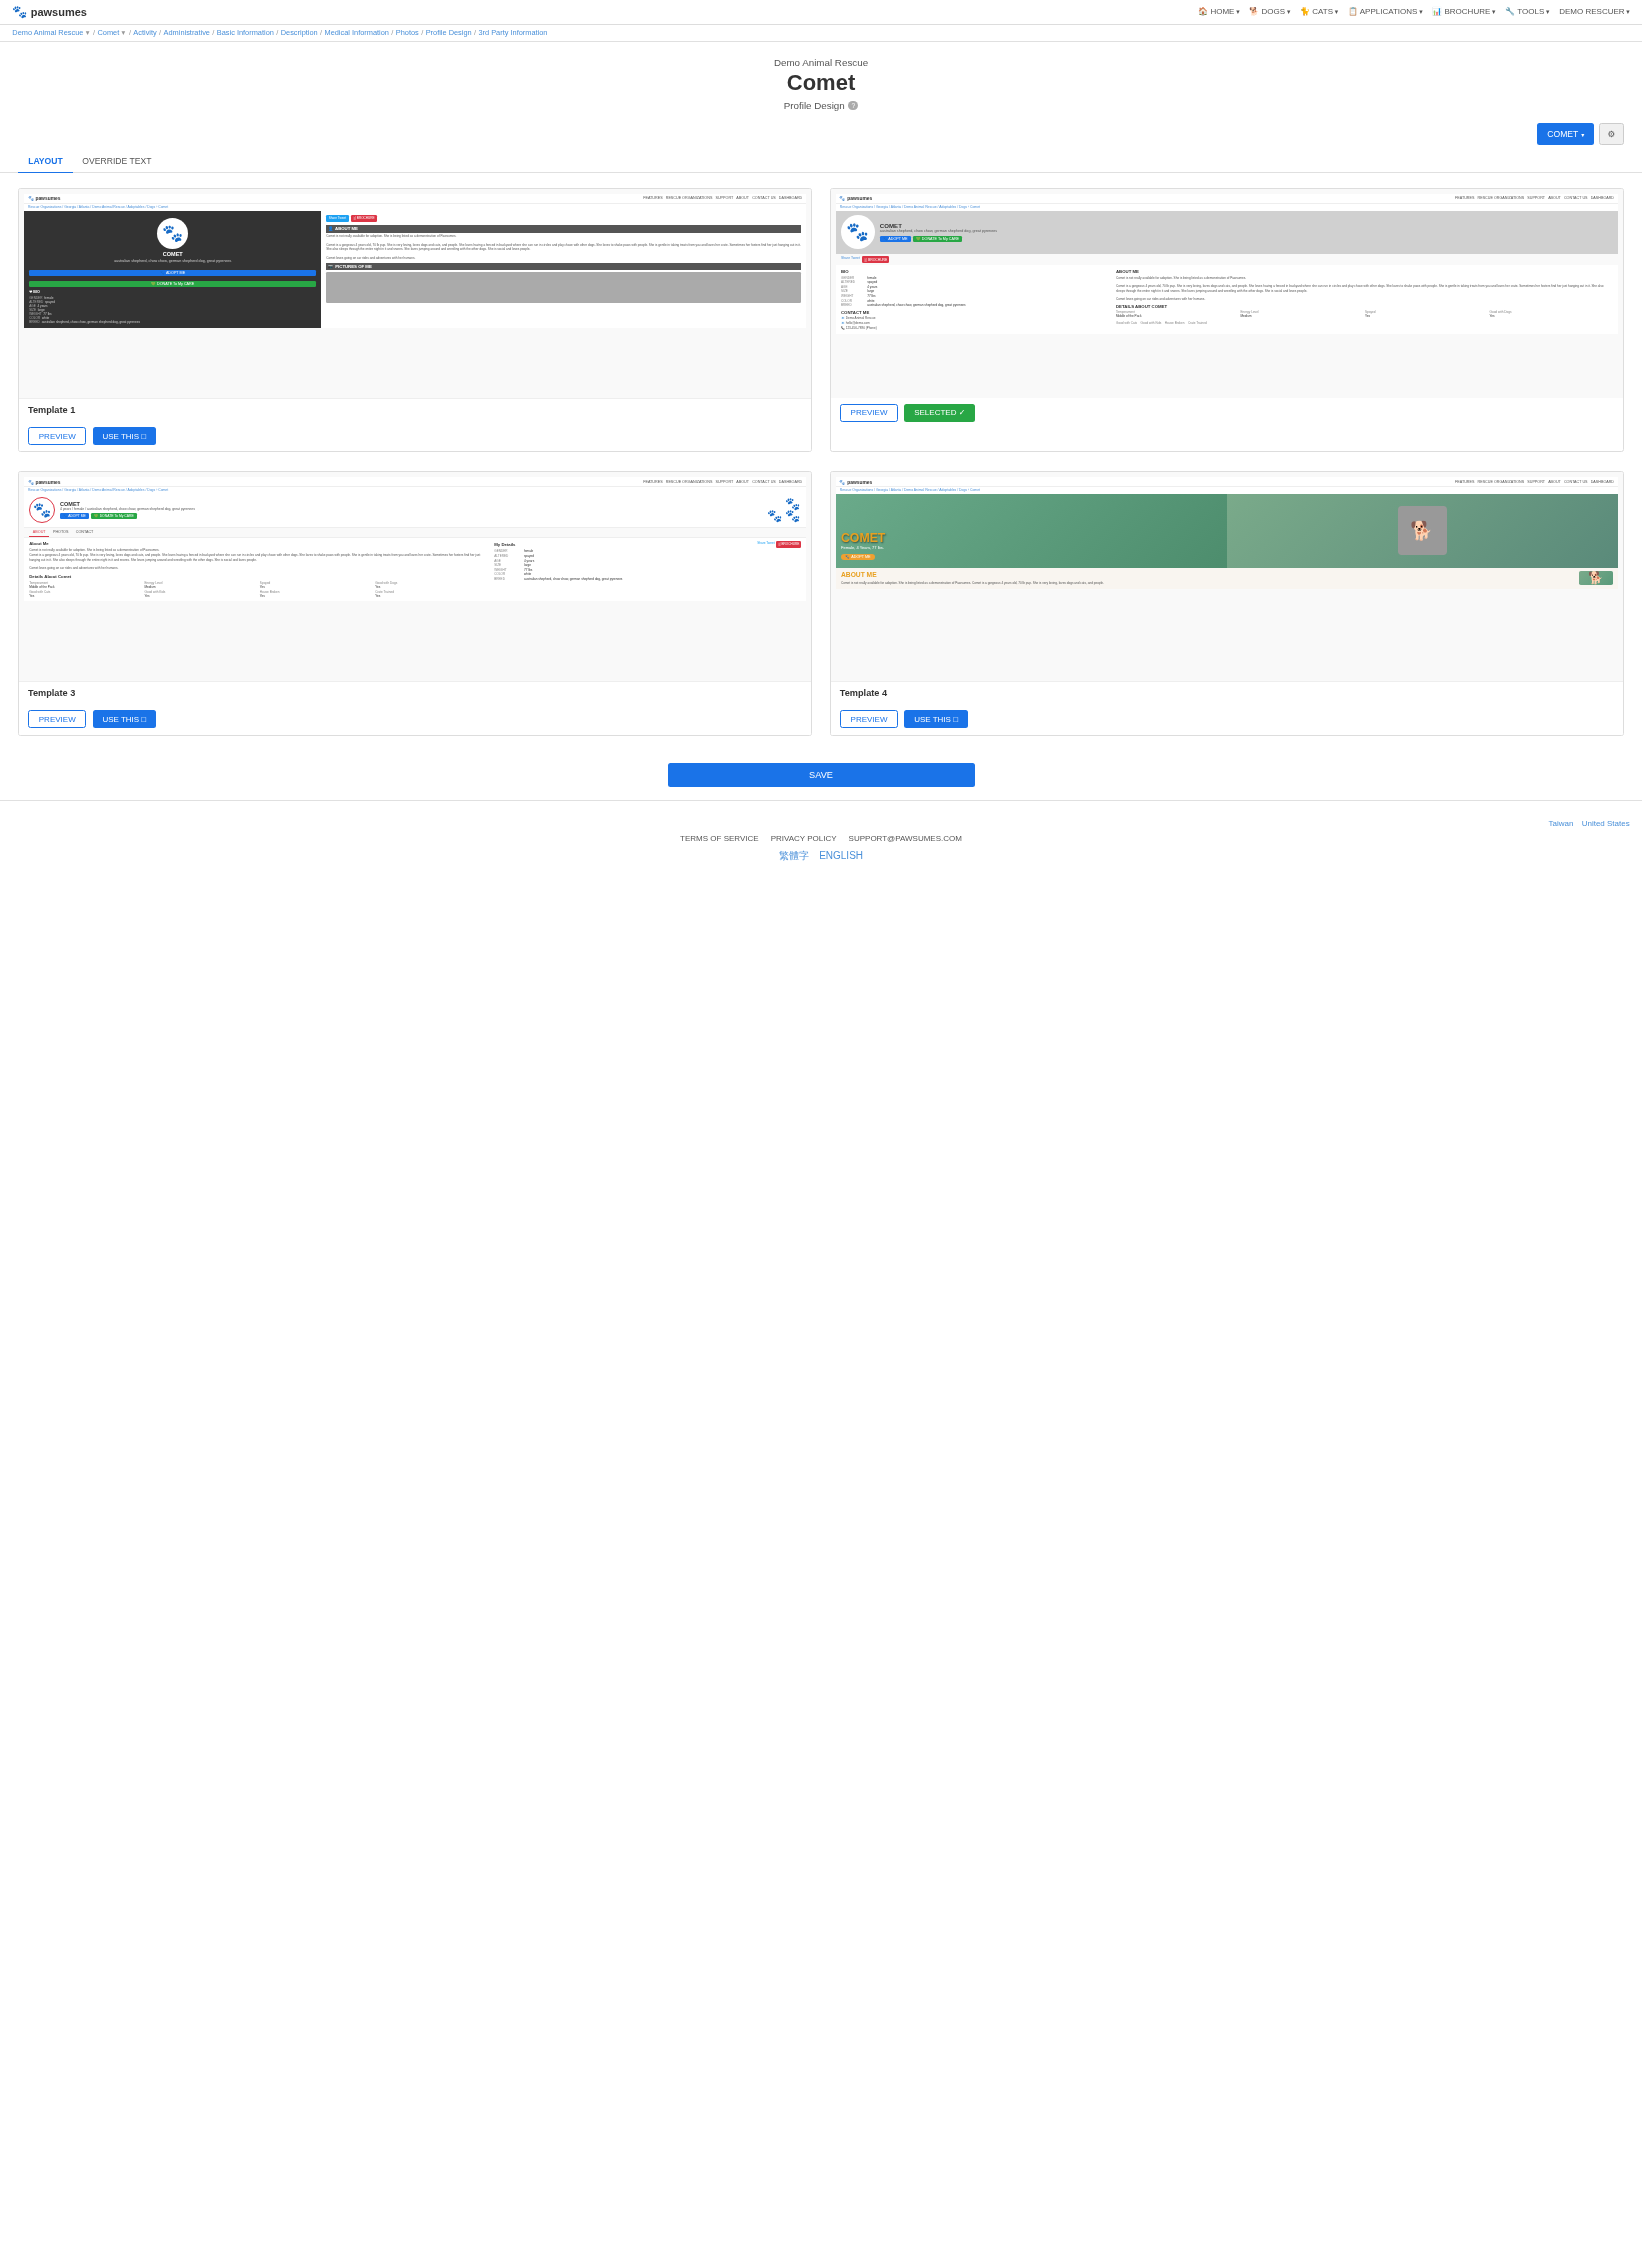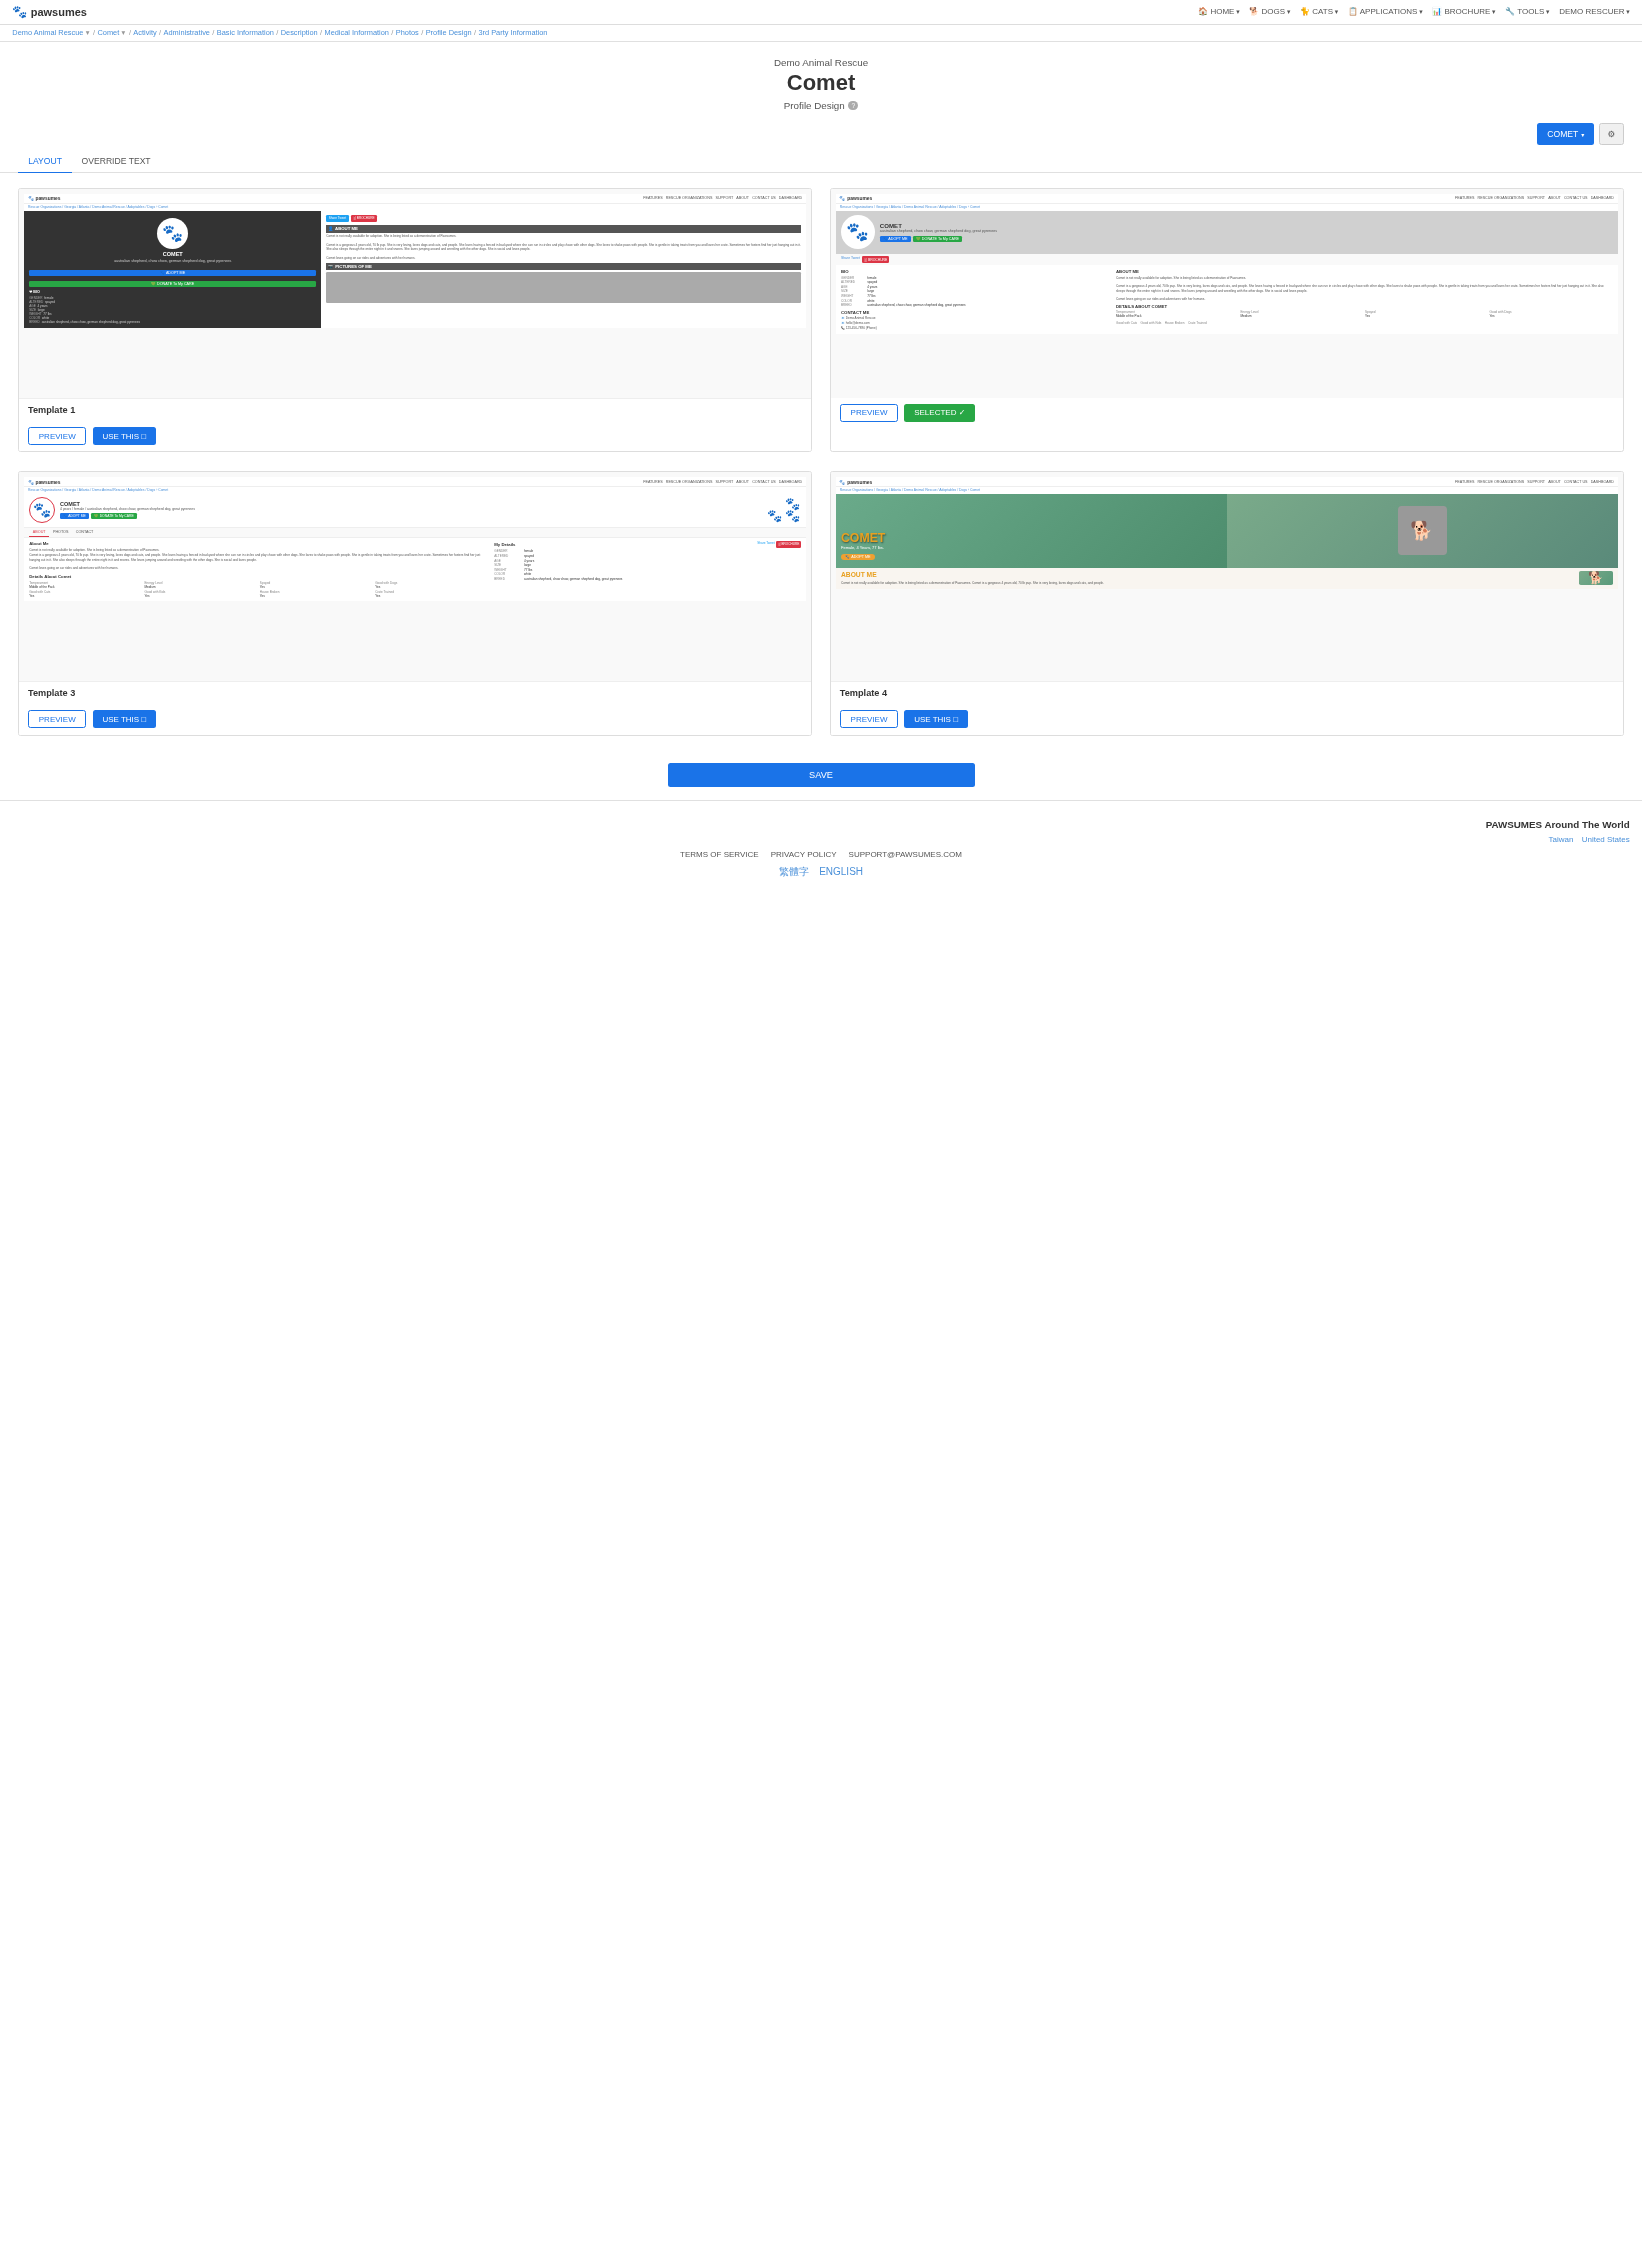--- a/index.html
+++ b/index.html
@@ -115,21 +115,21 @@
       padding: 6.1px 9.8px;
       cursor: pointer;
       font-size: 8.6px;
       color: #555;
       border-bottom: 1.8px solid transparent;
       margin-bottom: -1.2px;
     }
     .tab.active {
       color: #1a73e8;
       border-bottom: 1.8px solid #1a73e8;
-      font-weight: normal;
+      font-weight: bold;
     }
     
     
     .main-content {
       padding: 14.7px 18.4px;
     }
     .section-title {
       font-size: 13.5px;
       font-weight: bold;
       color: #333;
@@ -1076,21 +1076,20 @@
     </div>
 
   </div>
 </div>
 
 <div class="save-section">
   <button class="btn-save">SAVE</button>
 </div>
 
 <footer class="footer">
-  <div class="footer-world">PAWSUMES Around The World</div>
   <div class="footer-countries">
     <a href="#">Taiwan</a>
     <a href="#">United States</a>
   </div>
   <div class="footer-links">
     <a href="#">TERMS OF SERVICE</a>
     <a href="#">PRIVACY POLICY</a>
     <a href="#">SUPPORT@PAWSUMES.COM</a>
   </div>
   <div class="footer-lang">

